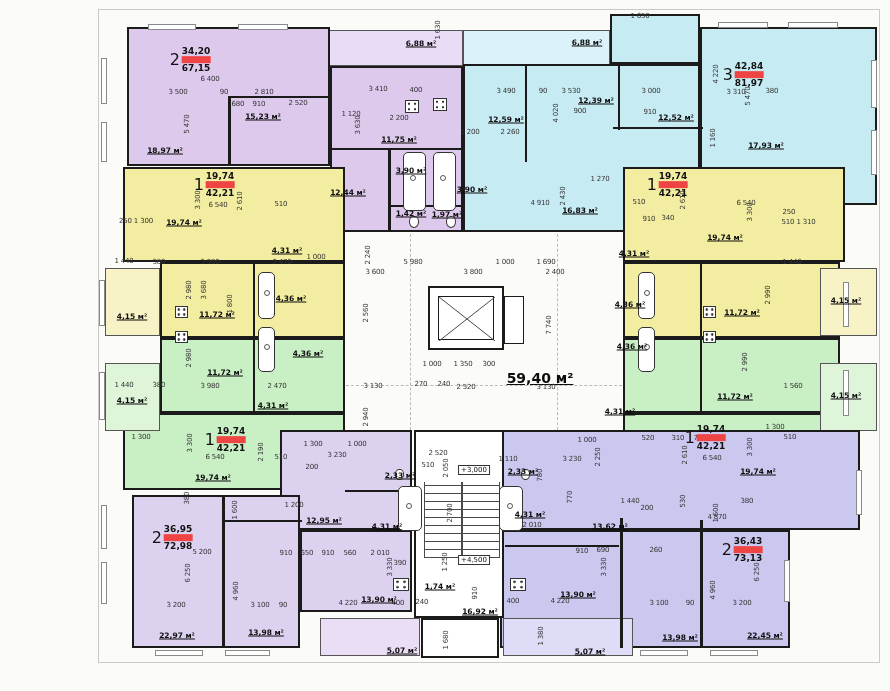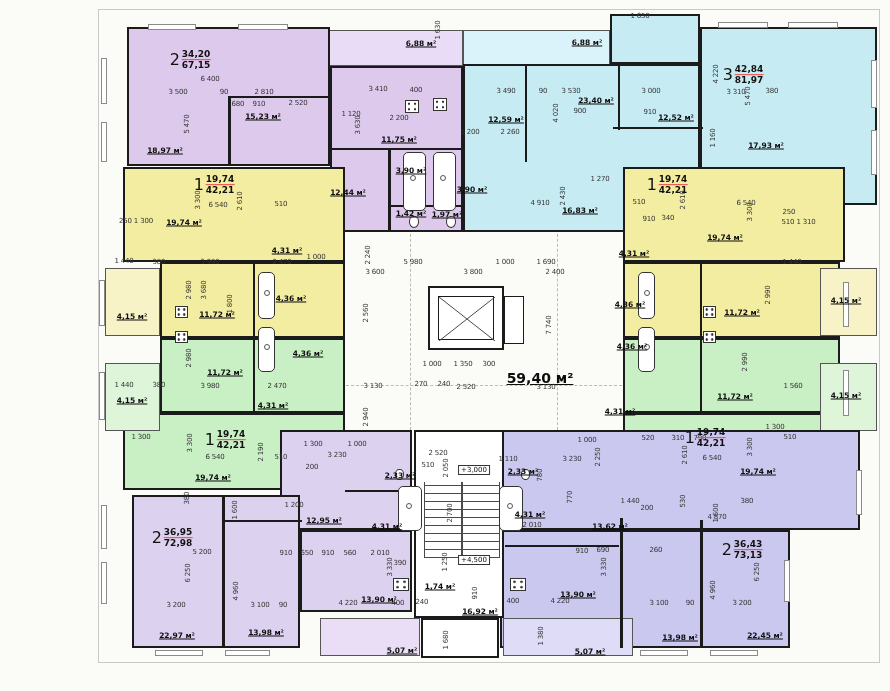--- a/index.html
+++ b/index.html
@@ -13,21 +13,21 @@
   .axis{position:absolute;opacity:.65}
   .axis.v{border-left:1px dashed #9a9a9a;width:0}
   .axis.h{border-top:1px dashed #9a9a9a;height:0}
   .dim{position:absolute;font-size:7px;color:#333;white-space:nowrap;transform:translate(-50%,-50%);letter-spacing:-0.2px}
   .dim.r{transform:translate(-50%,-50%) rotate(-90deg)}
   .area{position:absolute;font-size:7.5px;font-weight:bold;color:#0d0d0d;white-space:nowrap;transform:translate(-50%,-50%);text-decoration:underline}
   .area.big{font-size:14px}
   .apt{position:absolute;display:flex;align-items:center;gap:2px;transform:translate(-50%,-50%);color:#111}
   .apt .n{font-size:16px;font-weight:400;line-height:1}
   .apt .fr{display:flex;flex-direction:column;font-size:9px;font-weight:bold;line-height:1.15;text-align:center}
-  .apt .fr .t{border-bottom:1px solid #ef4444}
+  .apt .fr .t{border-bottom:7px solid #ef4444}
   .ebox{position:absolute;border:2px solid #1b1b1b;background:#fff;box-sizing:border-box}
   .ebox.thin{border-width:1px}
   .exsvg{position:absolute}
   .treads{position:absolute;background:repeating-linear-gradient(0deg,#4a4a4a 0 1px,transparent 1px 8px);border-left:1px solid #4a4a4a;border-right:1px solid #4a4a4a;box-sizing:border-box}
   .tdiv{position:absolute;background:#4a4a4a}
   .boxlbl{position:absolute;font-size:7px;color:#111;border:1px solid #333;background:#fff;padding:0 2px;transform:translate(-50%,-50%);white-space:nowrap}
   .tub{position:absolute;background:#fff;border:1px solid #333;border-radius:5px;box-sizing:border-box}
   .tub::after{content:"";position:absolute;left:30%;top:38%;width:4px;height:4px;border:1px solid #555;border-radius:50%}
   .stove{position:absolute;background:#fff;border:1px solid #333;box-sizing:border-box;background-image:radial-gradient(circle,#333 1px,transparent 1.5px);background-size:50% 50%}
   .wc{position:absolute;background:#fff;border:1px solid #333;border-radius:45% 45% 50% 50%;box-sizing:border-box}
@@ -300,21 +300,21 @@
     <div class="area" style="left: 411px; top: 213px;">1,42 м²</div>
     <div class="apt" style="left: 190px; top: 60px;">
       <span class="n">2</span>
       <span class="fr">
         <span class="t">34,20</span>
         <span>67,15</span>
       </span>
     </div>
     <div class="area" style="left: 587px; top: 42px;">6,88 м²</div>
     <div class="area" style="left: 506px; top: 119px;">12,59 м²</div>
-    <div class="area" style="left: 596px; top: 100px;">23,40 м²</div>
+    <div class="area" style="left: 596px; top: 100px;">12,39 м²</div>
     <div class="area" style="left: 676px; top: 117px;">12,52 м²</div>
     <div class="area" style="left: 580px; top: 210px;">16,83 м²</div>
     <div class="area" style="left: 472px; top: 189px;">3,90 м²</div>
     <div class="area" style="left: 447px; top: 214px;">1,97 м²</div>
     <div class="area" style="left: 766px; top: 145px;">17,93 м²</div>
     <div class="apt" style="left: 743px; top: 75px;">
       <span class="n">3</span>
       <span class="fr">
         <span class="t">42,84</span>
         <span>81,97</span>

